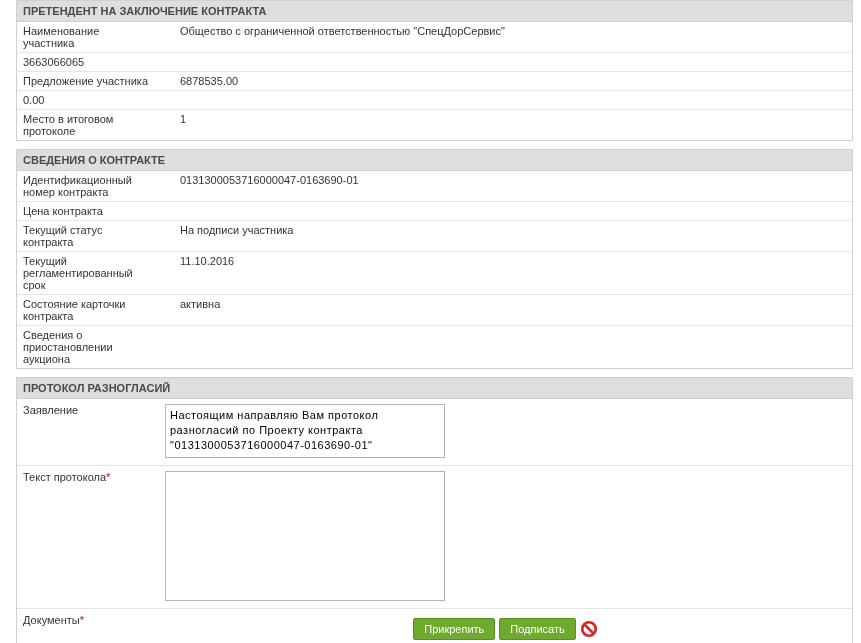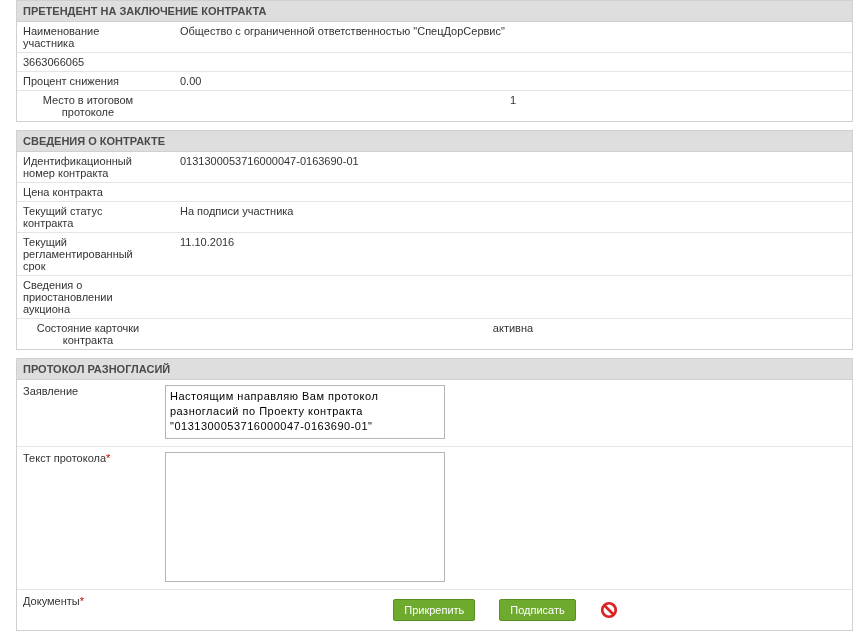--- a/index.html
+++ b/index.html
@@ -22,21 +22,21 @@
     font-size: 11px;
     padding: 4px 6px;
     border-bottom: 1px solid #d0d0d0;
   }
   .row {
     display: flex;
     border-bottom: 1px solid #e5e5e5;
     min-height: 18px;
     gap: 15px;
   }
-  .row:last-child { border-bottom: none; text-align: center; }
+  .row:last-child { border-bottom: none; }
   .label {
     width: 142px;
     min-width: 142px;
     padding: 3px 6px;
     color: #333;
   }
   .value {
     flex: 1;
     padding: 3px 6px;
     color: #333;
@@ -68,21 +68,21 @@
     resize: none;
     line-height: 1.35;
     letter-spacing: 0.5px;
   }
   .ta-statement { height: 54px; }
   .ta-protocol { height: 130px; }
   .doc-field {
     display: flex;
     align-items: center;
     justify-content: center;
-    gap: 24px;
+    gap: 4px;
     padding: 4px 0;
   }
   .btn-green {
     background: #6eaa2e;
     color: #fff;
     border: 1px solid #5a9022;
     border-radius: 2px;
     font-size: 11px;
     padding: 4px 10px;
     cursor: pointer;
@@ -100,21 +100,24 @@
 <div class="panel">
   <div class="panel-header">ПРЕТЕНДЕНТ НА ЗАКЛЮЧЕНИЕ КОНТРАКТА</div>
   <div class="row">
     <div class="label">Наименование участника</div>
     <div class="value">Общество с ограниченной ответственностью "СпецДорСервис"</div>
   </div>
   <div class="row">
     <div class="value">3663066065</div>
   </div>
   <div class="row">
-    <div class="label">Процент снижения</div>
+    <div class="label">Предложение участника</div>
+    <div class="value">6878535.00</div>
+  </div>
+  <div class="row">
     <div class="value">0.00</div>
   </div>
   <div class="row">
     <div class="label">Место в итоговом протоколе</div>
     <div class="value">1</div>
   </div>
 </div>
 
 <div class="panel">
   <div class="panel-header">СВЕДЕНИЯ О КОНТРАКТЕ</div>
@@ -127,26 +130,26 @@
   </div>
   <div class="row">
     <div class="label">Текущий статус контракта</div>
     <div class="value">На подписи участника</div>
   </div>
   <div class="row">
     <div class="label">Текущий регламентированный срок</div>
     <div class="value">11.10.2016</div>
   </div>
   <div class="row">
+    <div class="label">Состояние карточки контракта</div>
+    <div class="value">активна</div>
+  </div>
+  <div class="row">
     <div class="label">Сведения о приостановлении аукциона</div>
     <div class="value"></div>
-  </div>
-  <div class="row">
-    <div class="label">Состояние карточки контракта</div>
-    <div class="value">активна</div>
   </div>
 </div>
 
 <div class="panel">
   <div class="panel-header">ПРОТОКОЛ РАЗНОГЛАСИЙ</div>
 
   <div class="form-row">
     <div class="form-label">Заявление</div>
     <div class="form-field">
       <textarea class="ta-statement" style="">Настоящим направляю Вам протокол разногласий по Проекту контракта "0131300053716000047-0163690-01"</textarea>

